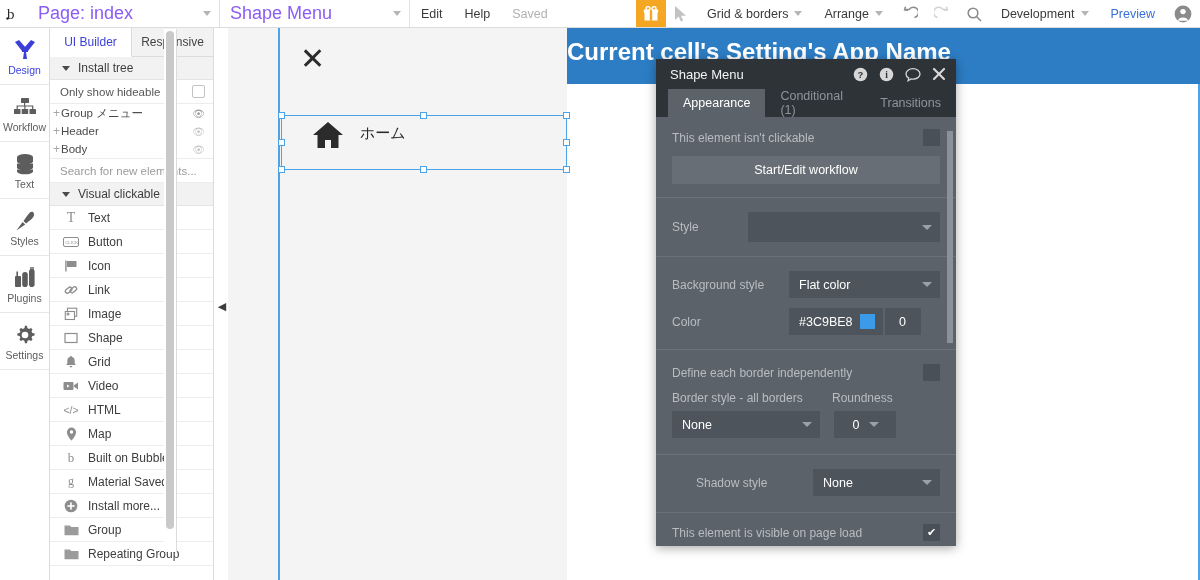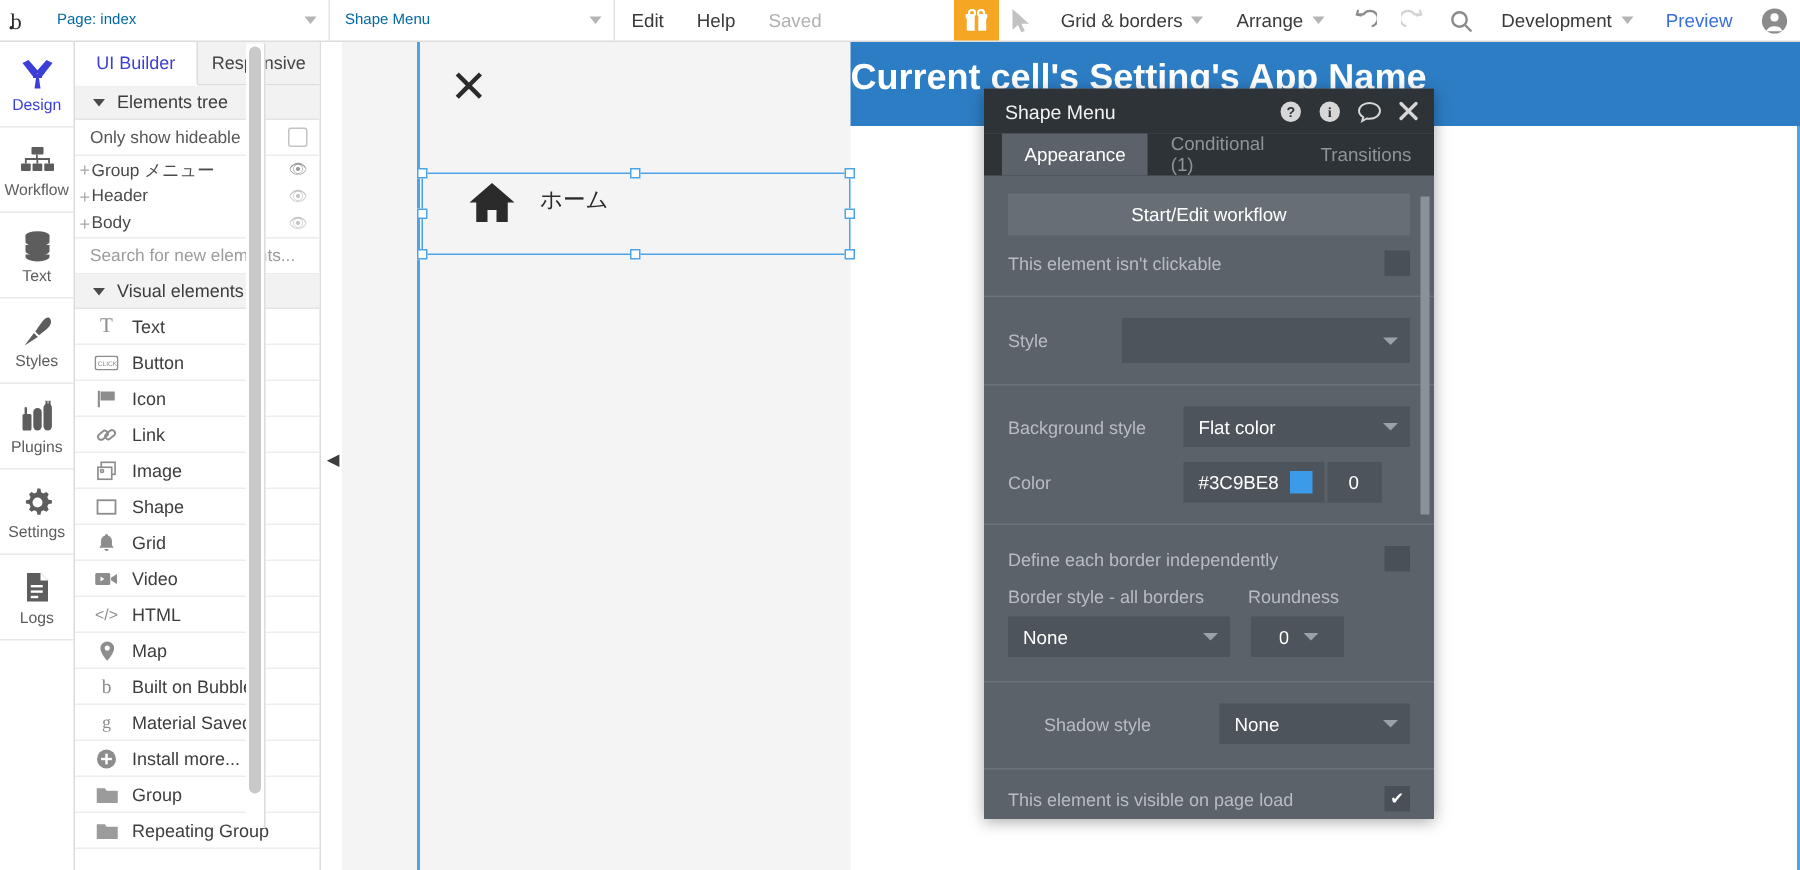--- a/index.html
+++ b/index.html
@@ -19,21 +19,21 @@
     background: #fff; border-bottom: 1px solid #dcdcdc;
     display: flex; align-items: stretch;
   }
   .tb-logo {
     width: 28px; display: flex; align-items: center; justify-content: center;
     font-size: 18px; color: #333; font-family: "Liberation Serif", serif;
   }
   .tb-select {
     display: flex; align-items: center; height: 100%;
     padding: 0 8px 0 10px; border-right: 1px solid #e2e2e2;
-    color: #0369a1; font-size: 10px; white-space: nowrap; text-align: center;
+    color: #8b5cf6; font-size: 18px; white-space: nowrap; text-align: center;
   }
   .tb-select.w1 { width: 192px; justify-content: space-between; }
   .tb-select.w2 { width: 190px; justify-content: space-between; }
   .caret {
     width: 0; height: 0; border-left: 4px solid transparent;
     border-right: 4px solid transparent; border-top: 5px solid #b5b5b5;
     margin-left: 6px; flex: none;
   }
   .tb-item {
     display: flex; align-items: center; height: 100%; padding: 0 11px;
@@ -375,43 +375,31 @@
   </div>
   <div class="rail-item">
     <span class="rail-glyph">
       <svg width="22" height="22" viewBox="0 0 22 22" fill="#5d5d5d">
           <path d="M11 1.5 l2 0.4 0.4 2.2 1.6 0.9 2-1 1.5 1.5 -1 2 0.9 1.6 2.2 0.4 0 2.1 -2.2 0.4 -0.9 1.6 1 2 -1.5 1.5 -2-1 -1.6 0.9 -0.4 2.2 -2.1 0 -0.4-2.2 -1.6-0.9 -2 1 -1.5-1.5 1-2 -0.9-1.6 -2.2-0.4 0-2.1 2.2-0.4 0.9-1.6 -1-2 1.5-1.5 2 1 1.6-0.9 z"></path>
           <circle cx="11" cy="11" r="3.3" fill="#fff"></circle>
         </svg>
     </span>
     <span>Settings</span>
   </div>
-  <div class="rail-item">
-    <span class="rail-glyph">
-      <svg width="20" height="22" viewBox="0 0 20 22" fill="#5d5d5d">
-          <path d="M3 1 h9 l5 5 v14 h-14 z"></path>
-          <path d="M12 1 v5 h5" fill="#fff"></path>
-          <rect x="5.5" y="9" width="8" height="1.6" fill="#fff"></rect>
-          <rect x="5.5" y="12.6" width="8" height="1.6" fill="#fff"></rect>
-          <rect x="5.5" y="16.2" width="5" height="1.6" fill="#fff"></rect>
-        </svg>
-    </span>
-    <span>Logs</span>
-  </div>
 </div>
 
 <div id="panel">
   <div id="panel-tabs">
     <div class="ptab active">UI Builder</div>
     <div class="ptab">Responsive</div>
   </div>
 
   <div class="section-head">
     <span class="tri"></span>
-    <span>Elements tree</span>
+    <span>Install tree</span>
   </div>
 
   <div class="row-hideable">
     <span>Only show hideable</span>
     <span class="cbox"></span>
   </div>
 
   <div class="tree-row">
     <span class="plus">+</span>
     <span>Group メニュー</span>
@@ -427,21 +415,21 @@
     <span>Body</span>
     <span class="eye">👁</span>
   </div>
 
   <div class="search-row">
     <span>Search for new elements...</span>
   </div>
 
   <div class="section-head">
     <span class="tri"></span>
-    <span>Visual elements</span>
+    <span>Visual clickable</span>
   </div>
 
   <div class="el-row">
     <span class="el-ico">
         <span style="font-family:'Liberation Serif',serif;font-size:14px;">T</span>
       </span>
     <span>Text</span>
   </div>
   <div class="el-row">
     <span class="el-ico">
@@ -634,25 +622,25 @@
   <div id="pe-tabs">
     <div class="pe-tab active">Appearance</div>
     <div class="pe-tab">Conditional (1)</div>
     <div class="pe-tab">Transitions</div>
   </div>
 
   <div id="pe-body">
 
     <div class="pe-sect">
       <div class="pe-row">
-        <div class="pe-btn">Start/Edit workflow</div>
-      </div>
-      <div class="pe-row">
         <span class="pe-label">This element isn't clickable</span>
         <span class="pe-chk"></span>
+      </div>
+      <div class="pe-row">
+        <div class="pe-btn">Start/Edit workflow</div>
       </div>
     </div>
 
     <div class="pe-sect" style="padding-top:14px;padding-bottom:14px;">
       <div class="pe-row">
         <span class="pe-label" style="width:76px;">Style</span>
         <div class="pe-sel" style="flex:1;height:30px;">
           <span class="txt"></span>
           <span class="dcaret"></span>
         </div>

